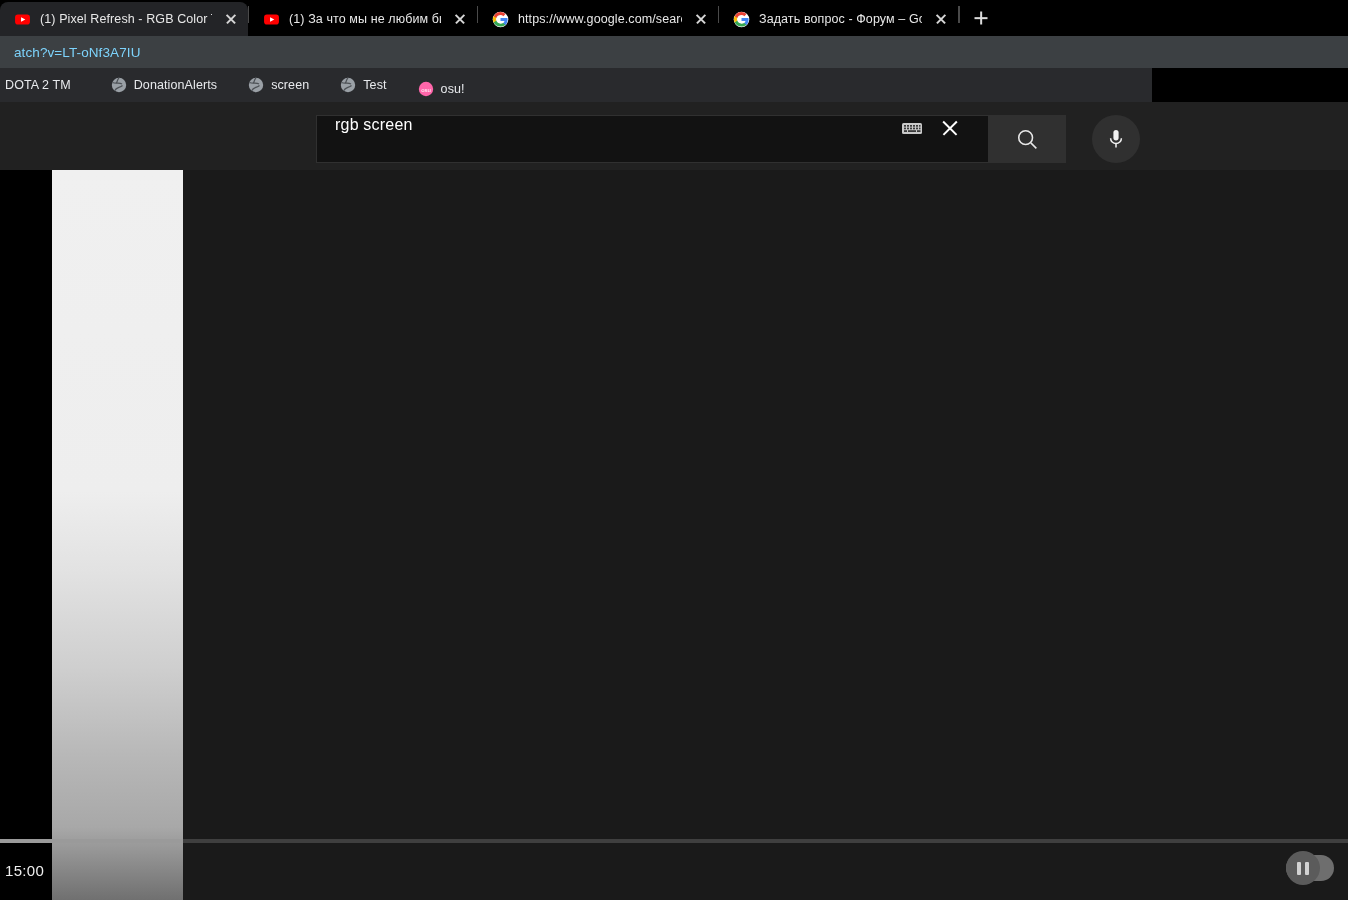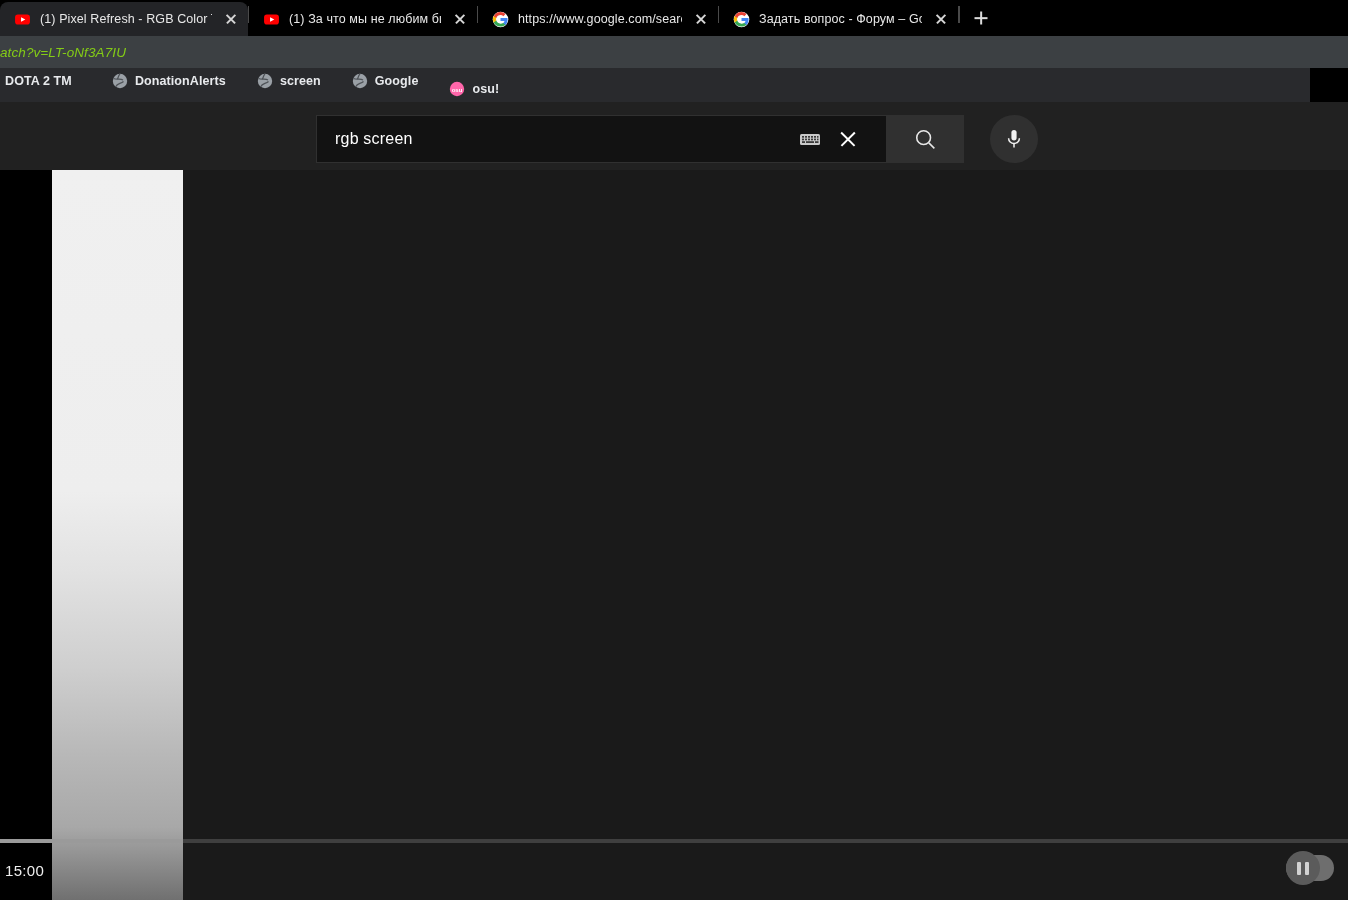--- a/index.html
+++ b/index.html
@@ -92,36 +92,34 @@
   #omnibox-row {
     position: absolute;
     left: 0; top: 36px;
     width: 1348px; height: 32px;
     background: #3c4043;
     display: flex;
     align-items: center;
   }
   #omnibox-url {
     font-size: 13.5px;
-    color: #84cc16;
+    color: #7dd3fc;
     white-space: nowrap;
-    margin-left: 0px;
+    margin-left: 14px;
     letter-spacing: .1px;
-    font-style: italic;
   }
 
   
   #bookmarks-bar {
     position: absolute;
     left: 0; top: 68px;
-    width: 1310px; height: 34px;
+    width: 1152px; height: 34px;
     background: #292a2d;
     display: flex;
-    align-items: flex-start;
-    font-weight: bold;
+    align-items: center;
   }
   .bookmark {
     display: flex;
     align-items: center;
     height: 26px;
     padding: 0 8px;
     border-radius: 4px;
     margin-right: 2px;
     white-space: nowrap;
   }
@@ -145,26 +143,26 @@
     background: #212121;
   }
   #search-wrap {
     position: absolute;
     left: 316px; top: 13px;
     height: 48px;
     display: flex;
     align-items: stretch;
   }
   #search-field {
-    width: 570px;
+    width: 672px;
     background: #121212;
     border: 1px solid #303030;
     border-right: none;
     display: flex;
-    align-items: center;
+    align-items: flex-start;
     padding: 0 20px 0 18px;
   }
   #search-text {
     flex: 1 1 auto;
     font-size: 16px;
     color: #ffffff;
     letter-spacing: .2px;
   }
   #keyboard-icon {
     width: 24px; height: 24px;
@@ -365,21 +363,21 @@
       <path d="M1.6 5.5 C5 7 8 5 11 7 M4 13.5 C5 10 9 11 11.5 8.5 M8 .9 C6 3 6.5 5 5 6.5" stroke="#4d5156" stroke-width="1.3" fill="none"></path>
     </svg>
     <span class="bookmark-label">screen</span>
   </div>
 
   <div class="bookmark" style="margin-left:13px;">
     <svg class="bm-icon" viewBox="0 0 16 16">
       <circle cx="8" cy="8" r="7.2" fill="#9aa0a6"></circle>
       <path d="M1.6 5.5 C5 7 8 5 11 7 M4 13.5 C5 10 9 11 11.5 8.5 M8 .9 C6 3 6.5 5 5 6.5" stroke="#4d5156" stroke-width="1.3" fill="none"></path>
     </svg>
-    <span class="bookmark-label">Google</span>
+    <span class="bookmark-label">Test</span>
   </div>
 
   <div class="bookmark" style="margin-left:13px;margin-top:8px;">
     <svg class="bm-icon" viewBox="0 0 16 16">
       <circle cx="8" cy="8" r="7.2" fill="#ff66aa"></circle>
       <text x="8" y="10.5" font-size="6" fill="#ffffff" text-anchor="middle" font-family="Liberation Sans, sans-serif">osu</text>
     </svg>
     <span class="bookmark-label">osu!</span>
   </div>
 </div>

